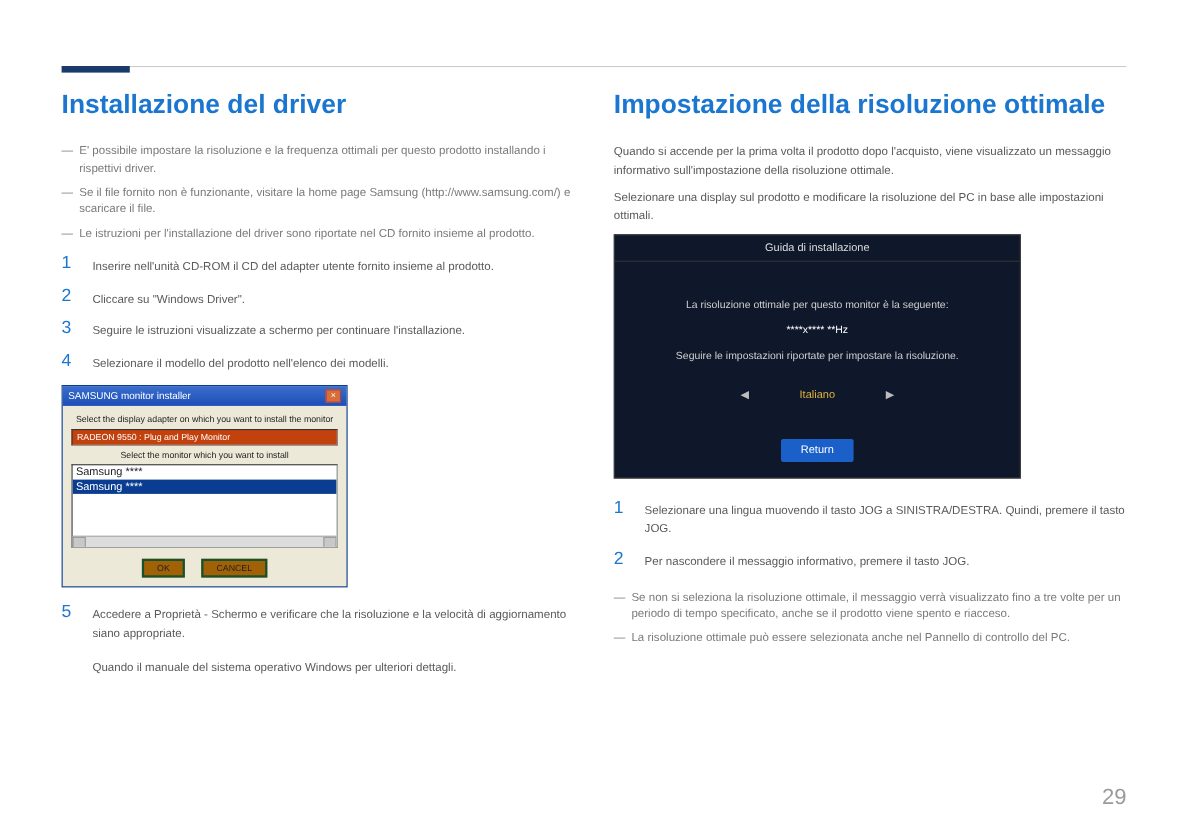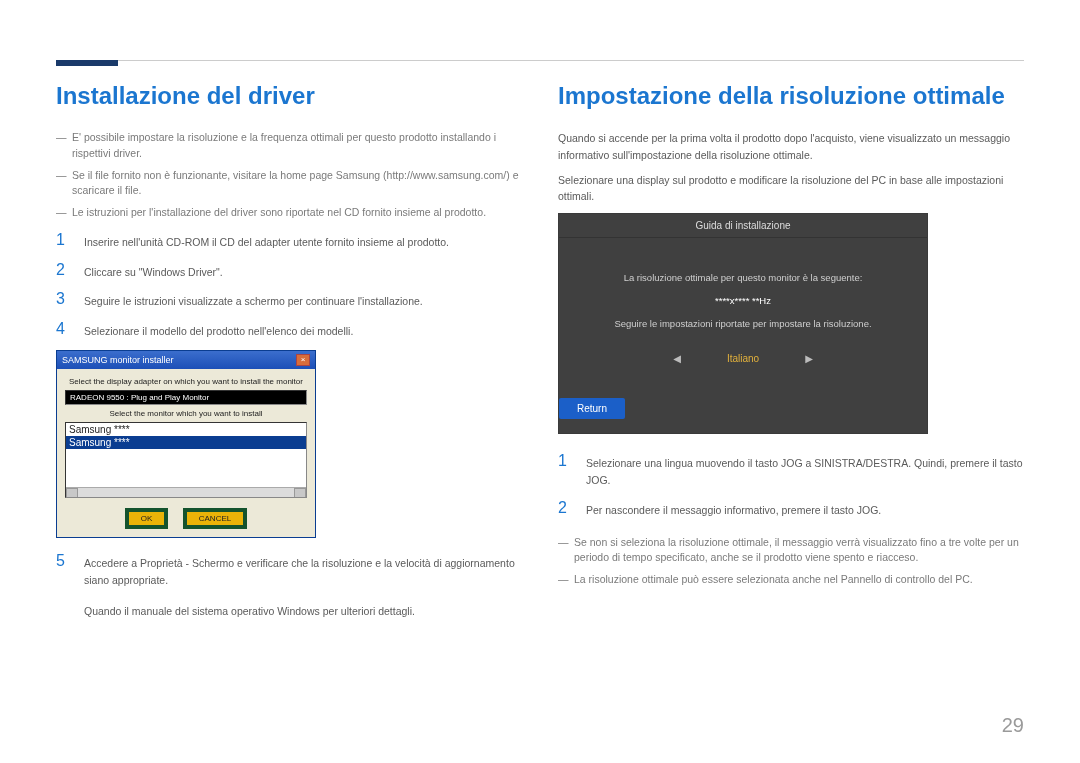--- a/index.html
+++ b/index.html
@@ -112,21 +112,21 @@
     background: #d96d3a;
     border: 1px solid #a44;
     color: #fff;
     font-size: 8px;
     text-align: center;
     line-height: 10px;
   }
   .xp-body { padding: 6px 8px 8px; font-size: 8.5px; color:#222; }
   .xp-label { text-align:center; margin:2px 0 4px; font-size:8px; color:#222; }
   .xp-select {
-    width:100%; background:#000000; color:#fff; font-size:8px;
+    width:100%; background:#c2410c; color:#fff; font-size:8px;
     padding:2px 4px; border:1px inset #888; margin-bottom:4px;
   }
   .xp-listbox {
     width:100%; height:76px; background:#fff; border:1px inset #888;
     font-size:10px; color:#222; position:relative; overflow:hidden;
   }
   .xp-list-line1 { padding:1px 3px; }
   .xp-list-line2 { background:#0a3d91; color:#fff; padding:1px 3px; }
   .xp-scrollbar {
     position:absolute; bottom:0; left:0; right:0; height:10px;
@@ -134,48 +134,48 @@
   }
   .xp-scrollbar::before, .xp-scrollbar::after {
     content:""; position:absolute; top:0; width:10px; height:9px;
     background:#c8c8c8; border:1px solid #999;
   }
   .xp-scrollbar::before { left:0; }
   .xp-scrollbar::after { right:0; }
   .xp-buttons { text-align:center; margin-top:10px; }
   .xp-btn {
     display:inline-block; font-size:8px; padding:2px 12px;
-    background:#eab308; border:4px solid #14532d; margin:0 6px;
+    background:#a16207; border:2px solid #14532d; margin:0 6px;
   }
 
   
   .osd {
     width: 370px;
-    background:#404040;
+    background:#0f172a;
     border:1px solid #3a3a3a;
     margin: 8px 0 18px;
     font-size: 10px;
   }
   .osd-title {
     color:#dcdcdc; text-align:center; padding:6px 0;
     border-bottom:1px solid #333;
   }
   .osd-body {
     padding: 34px 16px 20px;
     text-align:center;
   }
   .osd-line { color:#cfcfcf; margin-bottom:12px; font-size:9.5px; }
   .osd-line.strong { color:#fff; font-weight:500; }
   .osd-lang {
     display:flex; align-items:center; justify-content:center;
     gap: 46px; color:#cfcfcf; margin-top: 24px;
   }
   .osd-lang .tri-l, .osd-lang .tri-r { font-size:10px; color:#bcbcbc; }
   .osd-lang .lang { color:#e2b13c; font-size:10px; }
-  .osd-return-row { padding: 14px 0 14px; }
+  .osd-return-row { text-align:center; padding: 14px 0 14px; }
   .osd-return {
     display:inline-block; background:#1b5fc8; color:#fff;
     font-size:10px; padding:5px 18px; border-radius:2px;
   }
 
   .page-num {
     position:absolute; right:56px; bottom:26px;
     font-size:20px; color:#9a9a9a;
   }
 </style>

